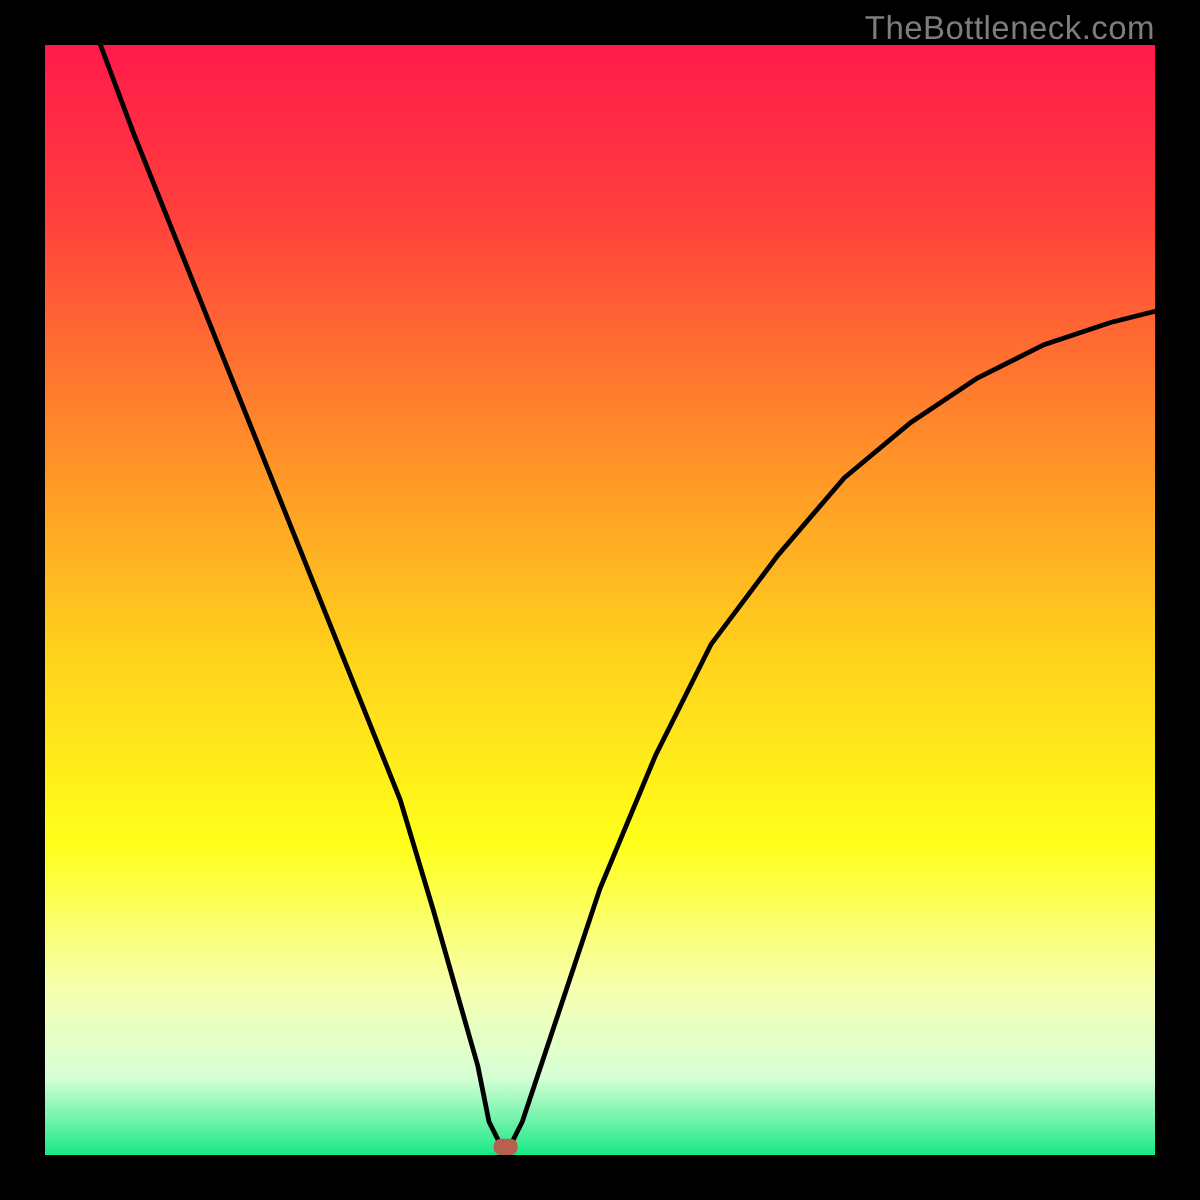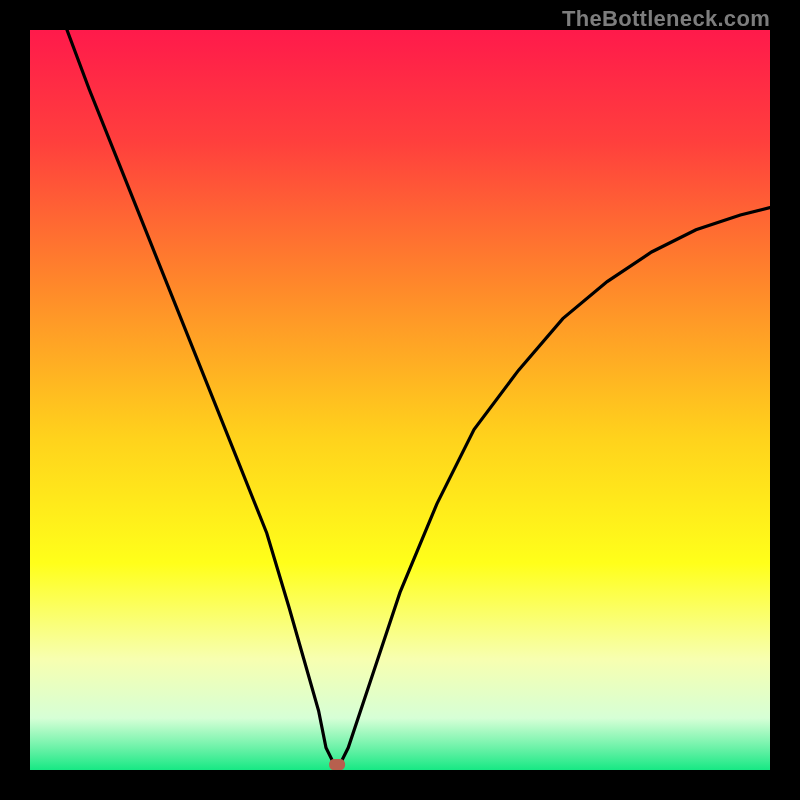--- a/index.html
+++ b/index.html
@@ -25,21 +25,21 @@
     top: 0;
     width: 740px;
     height: 740px;
   }
   .watermark {
     position: absolute;
     top: 6px;
     right: 30px;
     color: #7d7d7d;
     font-size: 22px;
-    font-weight: 700;
+    font-weight: 400;
     letter-spacing: 0.3px;
   }
 </style>
 </head>
 <body>
 
 <div class="frame">
   <svg class="plot" viewBox="0 0 740 740">
     <defs>
       <linearGradient id="bg-grad" x1="0" y1="0" x2="0" y2="1">

